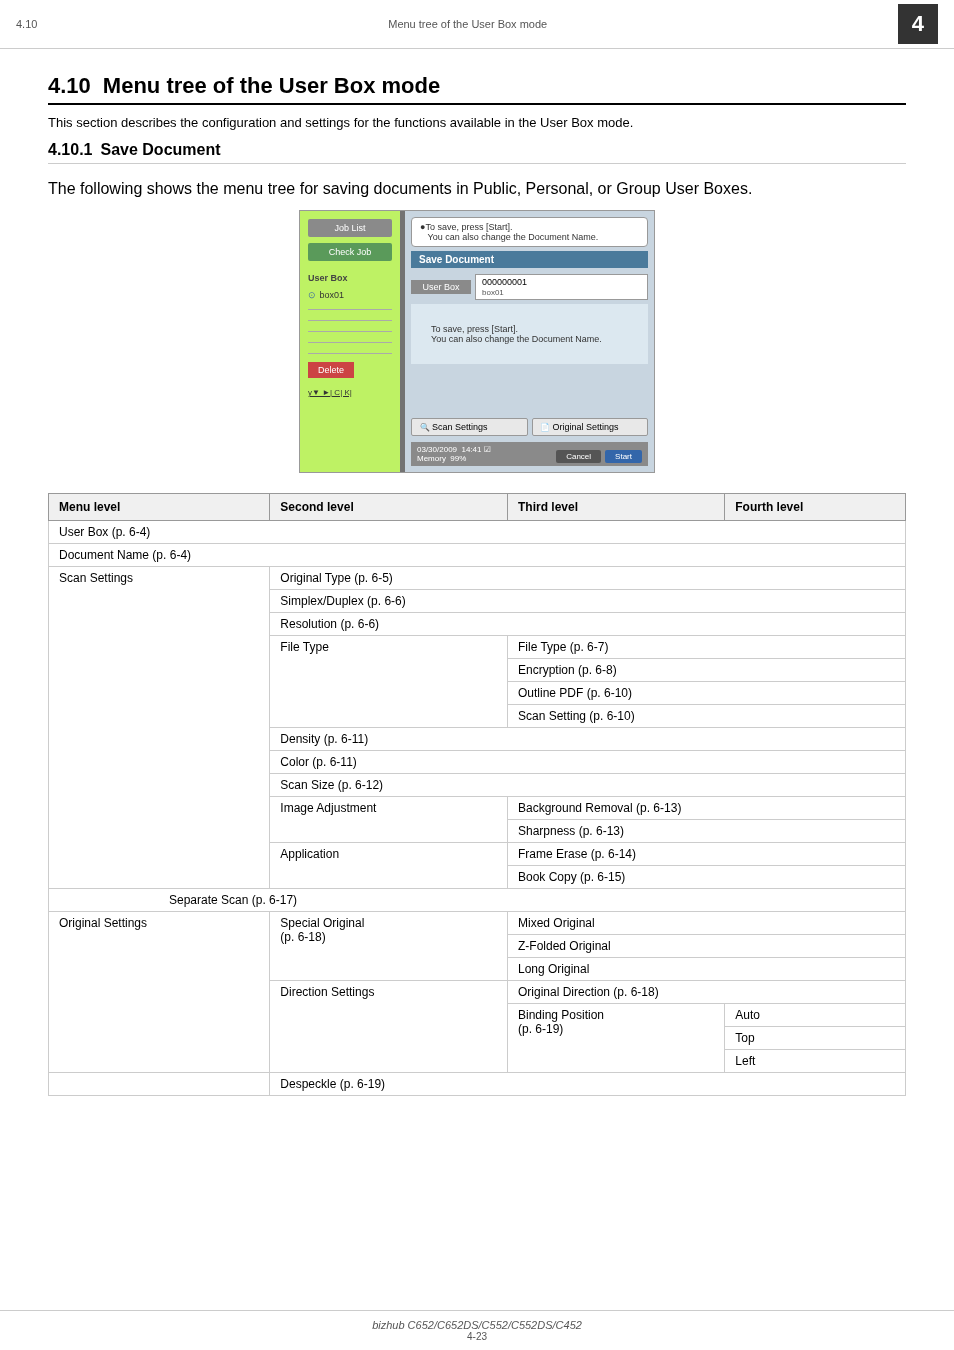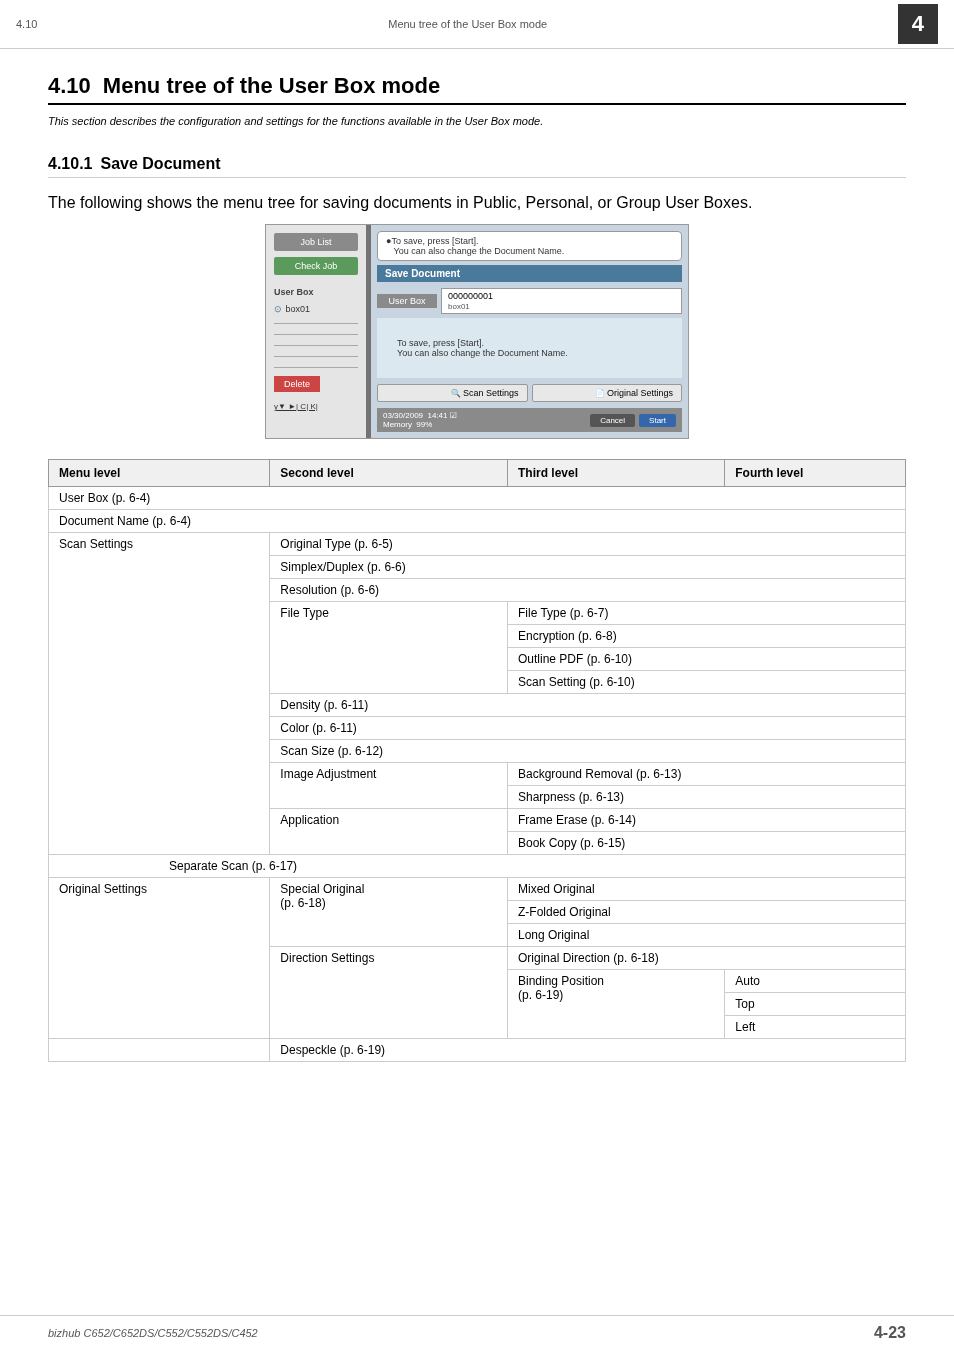--- a/index.html
+++ b/index.html
@@ -44,23 +44,22 @@
       font-size: 22px;
       font-weight: bold;
       border-bottom: 2px solid #000;
       padding-bottom: 4px;
       margin-bottom: 10px;
     }
     .section-main-title span.section-num {
       margin-right: 12px;
     }
     .section-desc {
-      font-size: 11px;
-      margin-bottom: 28px;
-      font-style: italic;
+      font-size: 13px;
+      margin-bottom: 11px;
     }
     .sub-section-title {
       font-size: 16px;
       font-weight: bold;
       margin-bottom: 16px;
       border-bottom: 1px solid #ccc;
       padding-bottom: 4px;
     }
     .sub-section-num {
       margin-right: 8px;
@@ -76,23 +75,23 @@
       margin-bottom: 12px;
     }
 
     
     .screen-container {
       display: flex;
       justify-content: center;
       margin-bottom: 20px;
     }
     .screen-mockup {
-      width: 424px;
+      width: 356px;
       border: 1px solid #999;
-      background: #e5e5e5;
+      background: #bef264;
       font-size: 10px;
     }
     .screen-left-panel {
       display: flex;
       flex-direction: column;
       gap: 6px;
       padding: 8px;
       float: left;
       width: 100px;
     }
@@ -191,31 +190,32 @@
       gap: 4px;
       margin-bottom: 6px;
     }
     .screen-action-btn {
       background: #e8e8e8;
       border: 1px solid #999;
       padding: 3px 8px;
       font-size: 9px;
       border-radius: 2px;
       flex: 1;
-      text-align: right;
+      text-align: left;
+      margin-top: 48px;
     }
     .screen-action-btn .icon {
       font-size: 8px;
       margin-right: 2px;
     }
     .screen-footer {
       background: #8a8a8a;
       display: flex;
       justify-content: space-between;
-      align-items: center;
+      align-items: flex-end;
       padding: 3px 6px;
     }
     .screen-footer-left {
       color: #fff;
       font-size: 8px;
     }
     .screen-footer-btns {
       display: flex;
       gap: 4px;
     }
@@ -265,34 +265,34 @@
       padding: 4px 10px;
       vertical-align: top;
     }
 
     
     .page-footer {
       display: flex;
       justify-content: space-between;
       align-items: center;
       border-top: 1px solid #ccc;
-      padding: 8px 48px;
+      padding: 8px 64px;
       font-size: 11px;
       color: #555;
       position: absolute;
       bottom: 0;
       width: 100%;
+      flex-direction: column;
     }
     .footer-logo {
       font-style: italic;
       color: #555;
     }
     .footer-page {
-      font-size: 16px;
-      font-weight: bold;
+      font-size: 10px;
     }
 
     .clearfix::after {
       content: "";
       display: table;
       clear: both;
     }
   </style>
 </head>
 <body>

